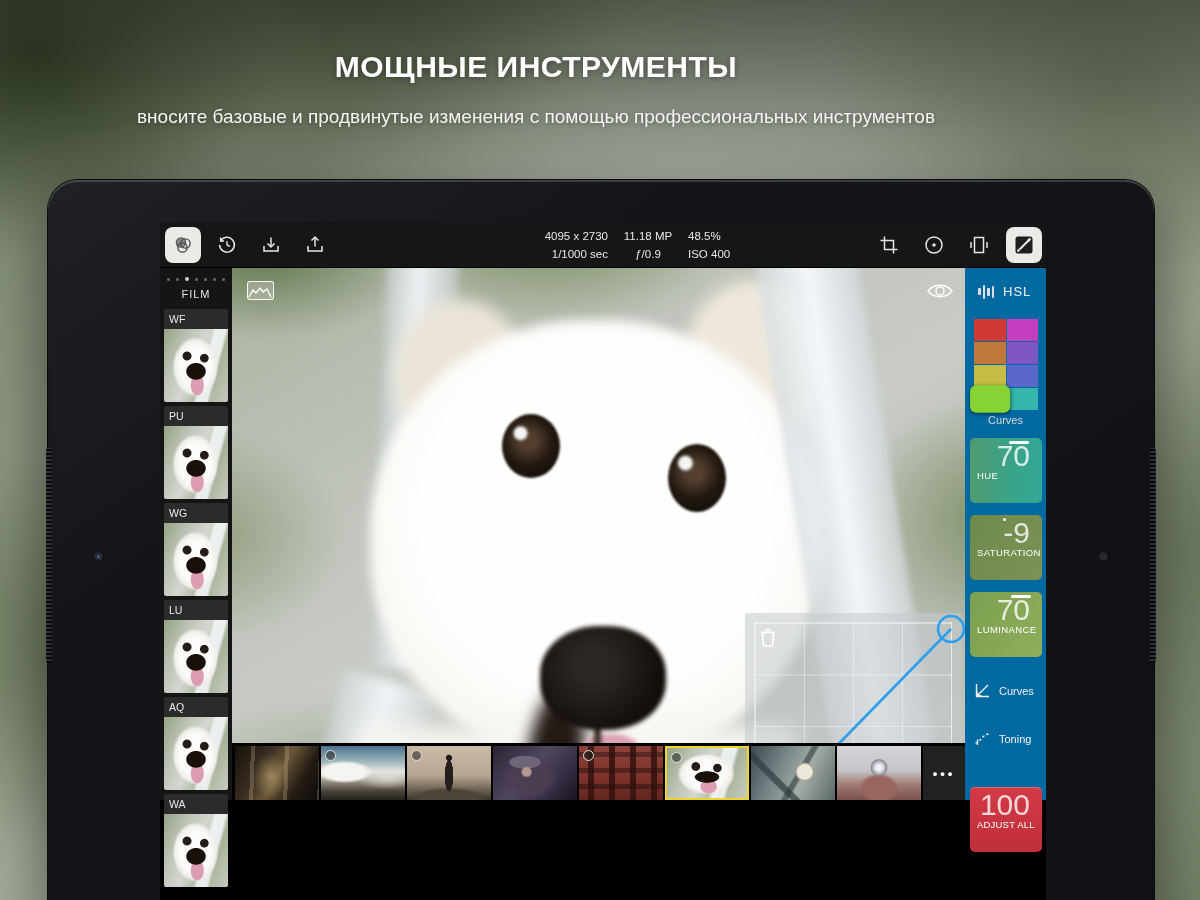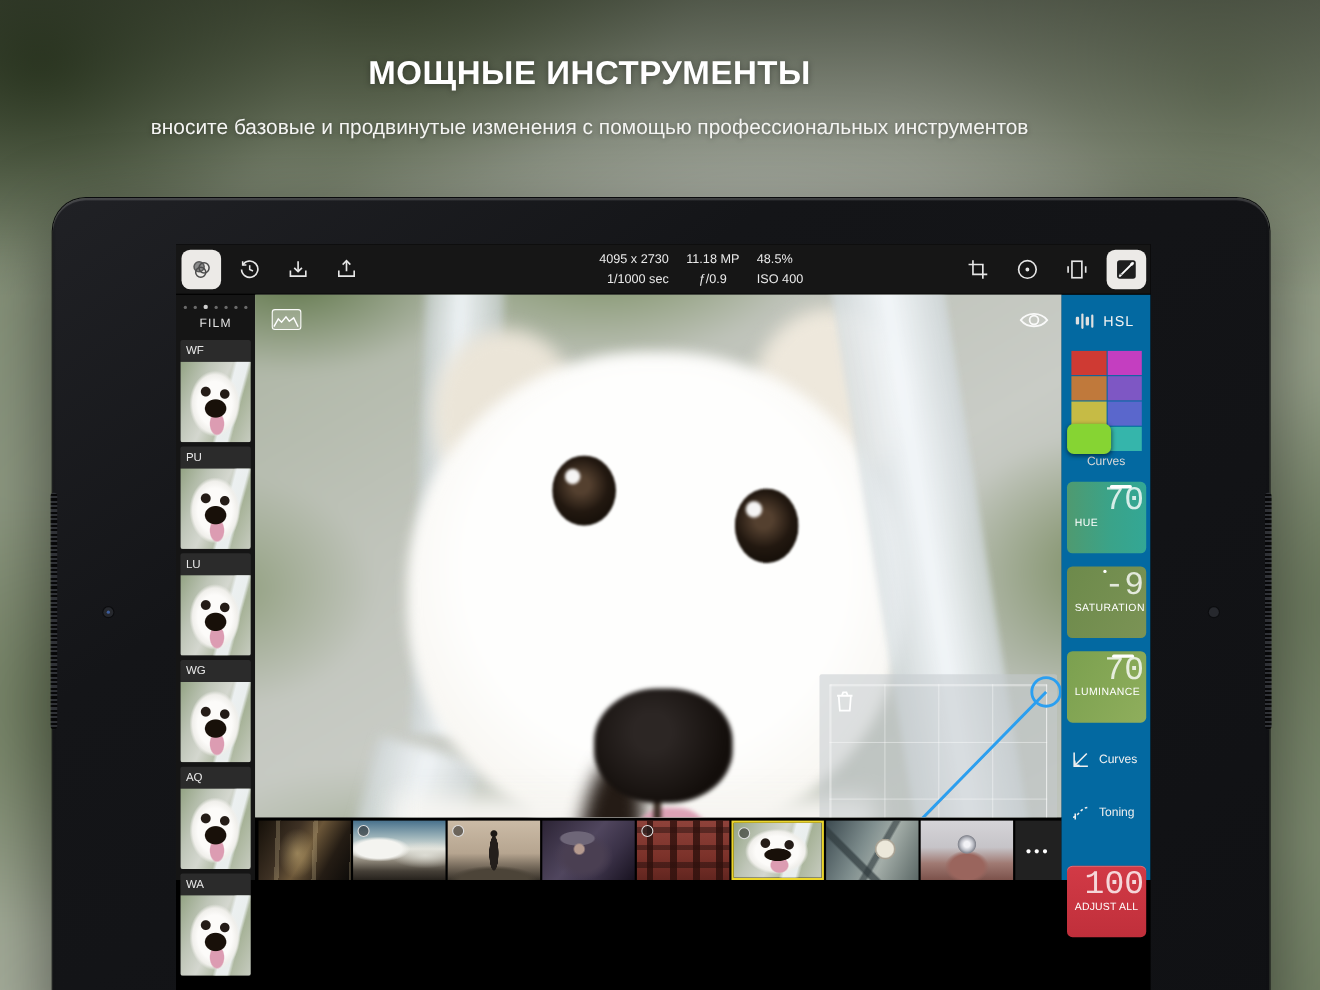--- a/index.html
+++ b/index.html
@@ -215,21 +215,21 @@
   .swatches { position:absolute; left:9px; top:51px; width:64px; display:grid;
               grid-template-columns:1fr 1fr; grid-auto-rows:22px; gap:1px; }
   .sw { width:100%; height:100%; }
   .sw.selgreen { transform:scale(1.25); border-radius:5px; z-index:2;
                  box-shadow:0 1px 3px rgba(0,0,0,.5); }
   .sel-color { position:absolute; left:0; top:146px; width:81px; text-align:center;
                font-size:11px; color:#d8d8d8; }
   .scard { position:absolute; left:5px; width:72px; height:65px; border-radius:5px; overflow:hidden; }
   .scard .ind { position:absolute; top:3px; height:3px; border-radius:2px; background:#fff; }
   .scard .dotind { position:absolute; top:3px; width:3px; height:3px; border-radius:50%; background:#fff; }
-  .scard .val { position:absolute; right:2px; top:1px; font-family:Liberation Mono, monospace;
+  .scard .val { position:absolute; right:12px; top:1px; font-family:Liberation Sans, sans-serif;
                 font-weight:200; font-size:30px; color:rgba(255,255,255,.8); }
   .scard .lab { position:absolute; left:7px; bottom:22px; font-size:9.5px; letter-spacing:.4px; color:#fff; }
   .sc-hue { top:170px; background:linear-gradient(90deg,#4f9a70 0%,#3aa389 55%,#33a795 100%); }
   .sc-sat { top:247px; background:linear-gradient(120deg,#6d8a4b 0%,#7b9355 100%); }
   .sc-lum { top:324px; background:linear-gradient(120deg,#7ba04f 0%,#8fae5c 100%); }
   .rlink { position:absolute; left:9px; display:flex; align-items:center; color:#f0f0f0; font-size:11px; }
   .rlink svg { margin-right:8px; }
   .rl-curves { top:414px; } .rl-toning { top:462px; }
   .sc-adjust { top:519px; background:linear-gradient(180deg,#d23a46 0%,#c02f3b 100%);
                box-shadow:0 1px 0 rgba(255,255,255,.25) inset;padding-left:45px; }
@@ -358,25 +358,25 @@
         <div class="fcards">
           <div class="fcard">
             <div class="flabel">WF</div>
             <div class="fimg dogpic"></div>
           </div>
           <div class="fcard">
             <div class="flabel">PU</div>
             <div class="fimg dogpic"></div>
           </div>
           <div class="fcard">
+            <div class="flabel">WG</div>
+            <div class="fimg dogpic"></div>
+          </div>
+          <div class="fcard">
             <div class="flabel">LU</div>
-            <div class="fimg dogpic"></div>
-          </div>
-          <div class="fcard">
-            <div class="flabel">WG</div>
             <div class="fimg dogpic"></div>
           </div>
           <div class="fcard">
             <div class="flabel">AQ</div>
             <div class="fimg dogpic"></div>
           </div>
           <div class="fcard">
             <div class="flabel">WA</div>
             <div class="fimg dogpic"></div>
           </div>

